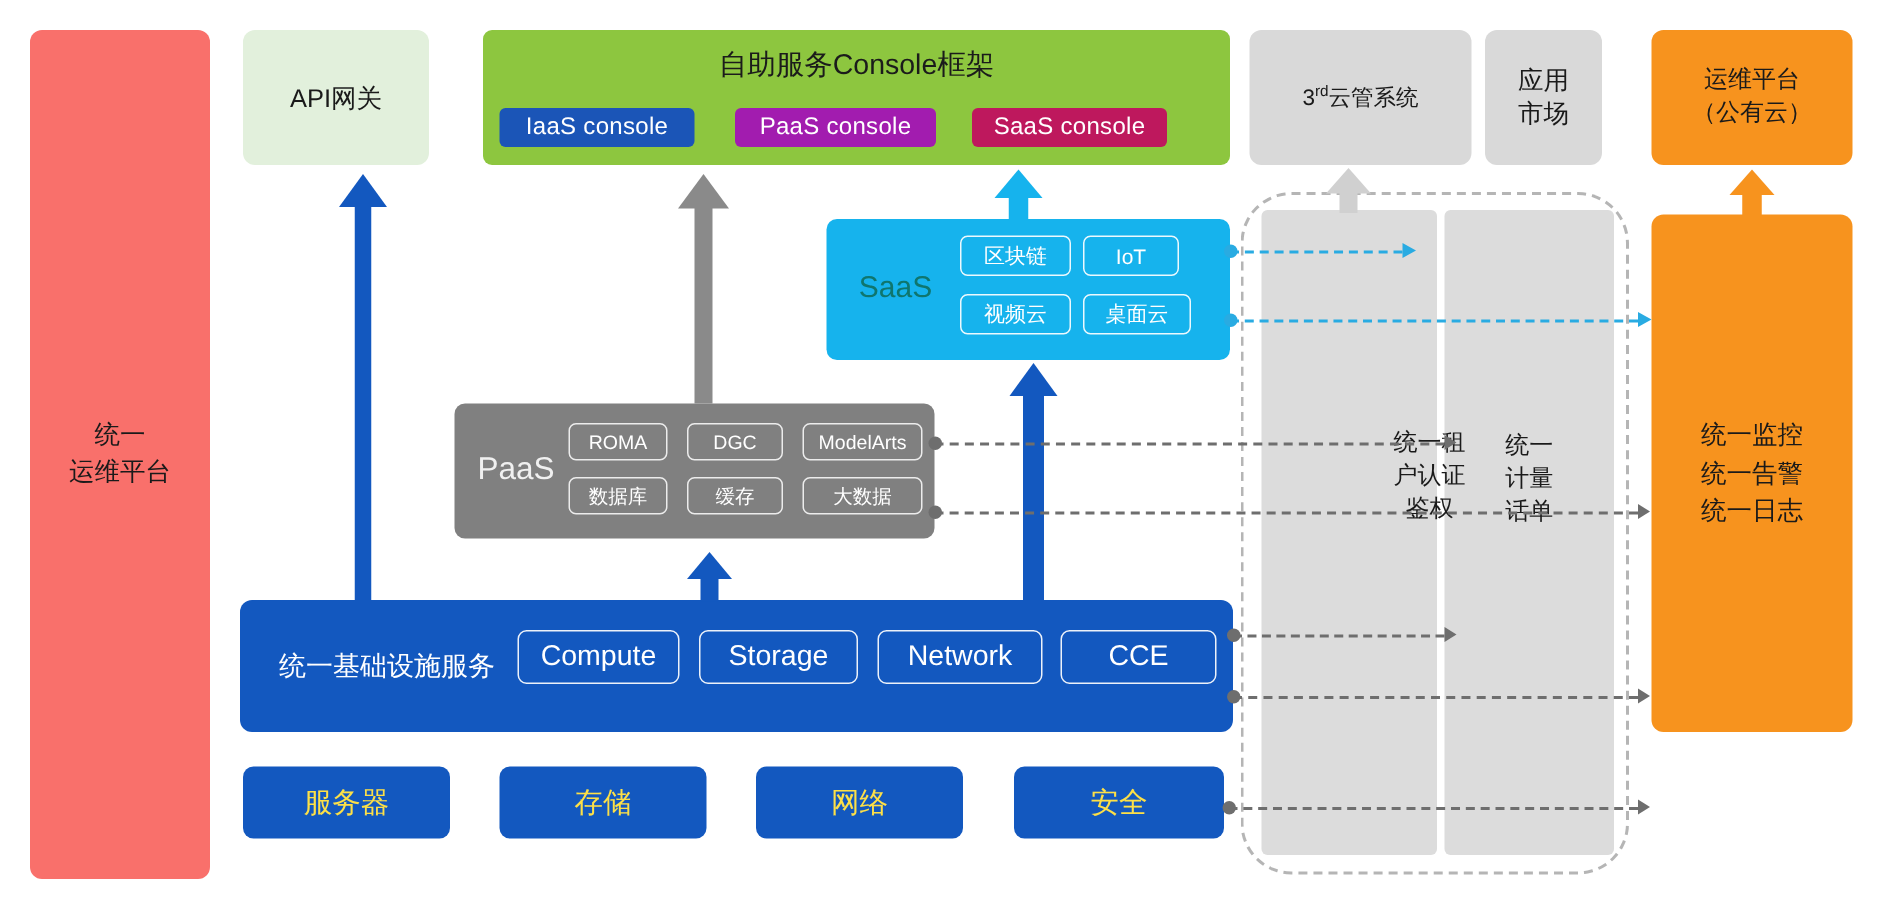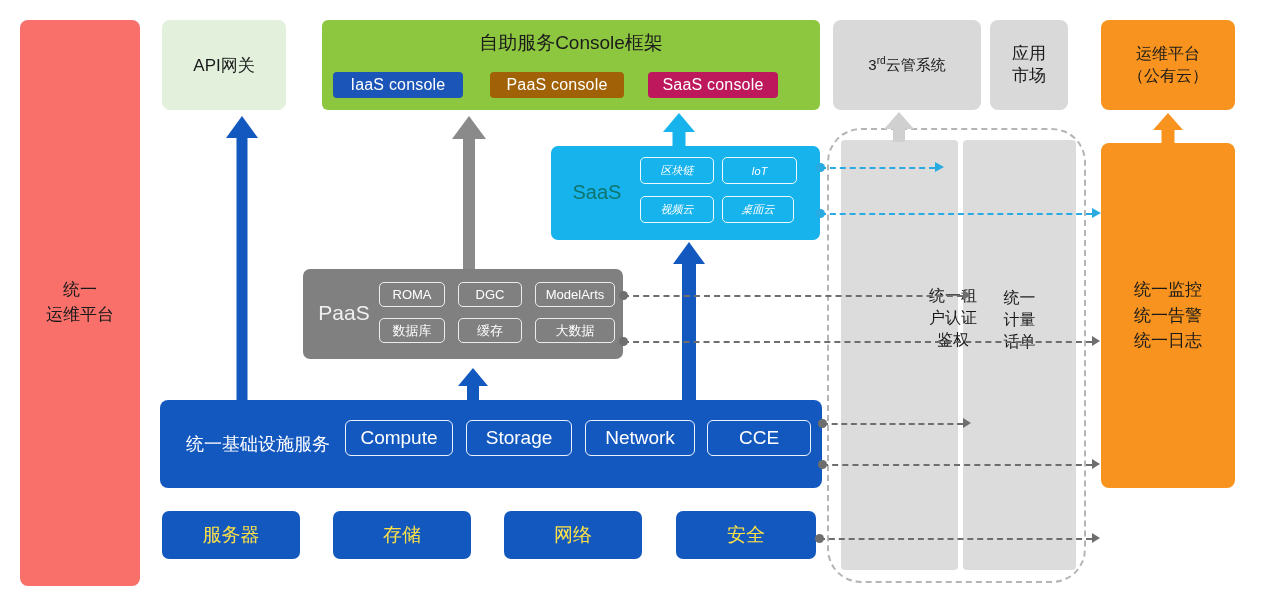--- a/index.html
+++ b/index.html
@@ -34,21 +34,21 @@
   }
   .console-title{
     left:0;top:8px;width:498px;height:30px;
     color:#1b1b1b;font-size:19px;
   }
   .console-tag{
     top:72px;height:26px;border-radius:4px;
     color:#ffffff;font-size:16px;letter-spacing:.2px;
   }
   .tag-iaas{left:333px;width:130px;background:#1B55B7;}
-  .tag-paas{left:490px;width:134px;background:#a16207;}
+  .tag-paas{left:490px;width:134px;background:#a21caf;}
   .tag-saas{left:648px;width:130px;background:#be185d;}
 
   .panel-3rd{
     left:833px;top:20px;width:148px;height:90px;
     background:#D9D9D9;border-radius:8px;
     color:#1a1a1a;font-size:15px;
   }
   .panel-market{
     left:990px;top:20px;width:78px;height:90px;
     background:#D9D9D9;border-radius:8px;
@@ -69,24 +69,24 @@
   .saas-block{
     left:551px;top:146px;width:269px;height:94px;
     background:#16B3ED;border-radius:7px;
   }
   .saas-label{
     left:560px;top:172px;width:74px;height:40px;
     color:#0f766e;font-size:20px;
   }
   .saas-chip{
     height:27px;border-radius:5px;border:1.6px solid rgba(255,255,255,.92);
-    color:#ffffff;font-size:11px;background:transparent;font-style:italic;
+    color:#ffffff;font-size:14px;background:transparent;
   }
   .chip-blockchain{left:640px;top:157px;width:74px;}
-  .chip-iot{left:722px;top:157px;width:75px;}
+  .chip-iot{left:722px;top:157px;width:64px;}
   .chip-video{left:640px;top:196px;width:74px;}
   .chip-desktop{left:722px;top:196px;width:72px;}
 
   
   .paas-block{
     left:303px;top:269px;width:320px;height:90px;
     background:#808080;border-radius:7px;
   }
   .paas-label{
     left:312px;top:294px;width:64px;height:38px;

